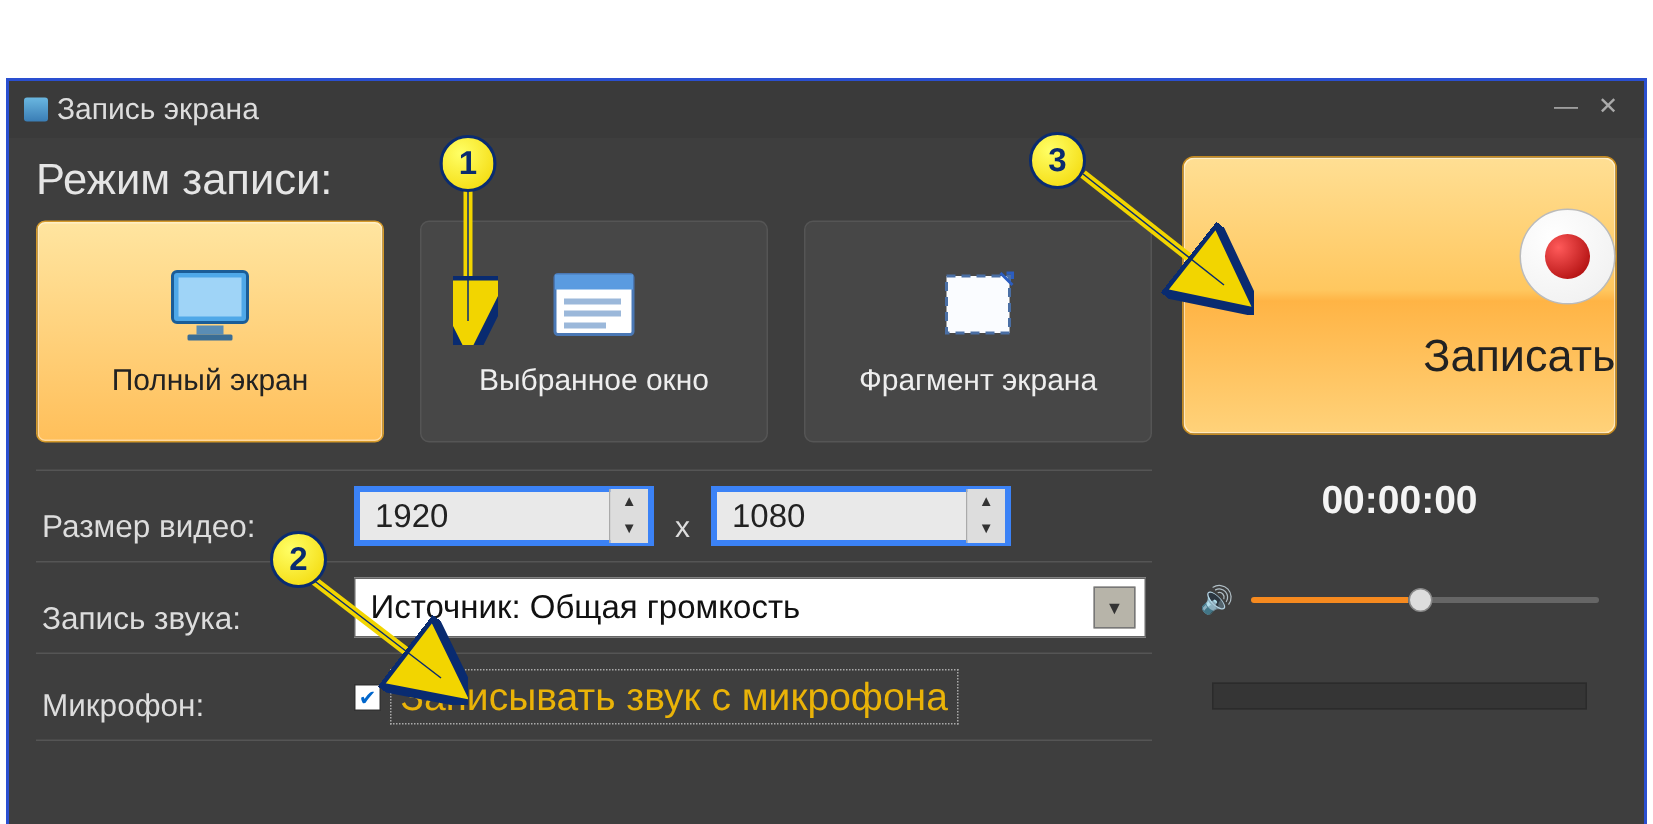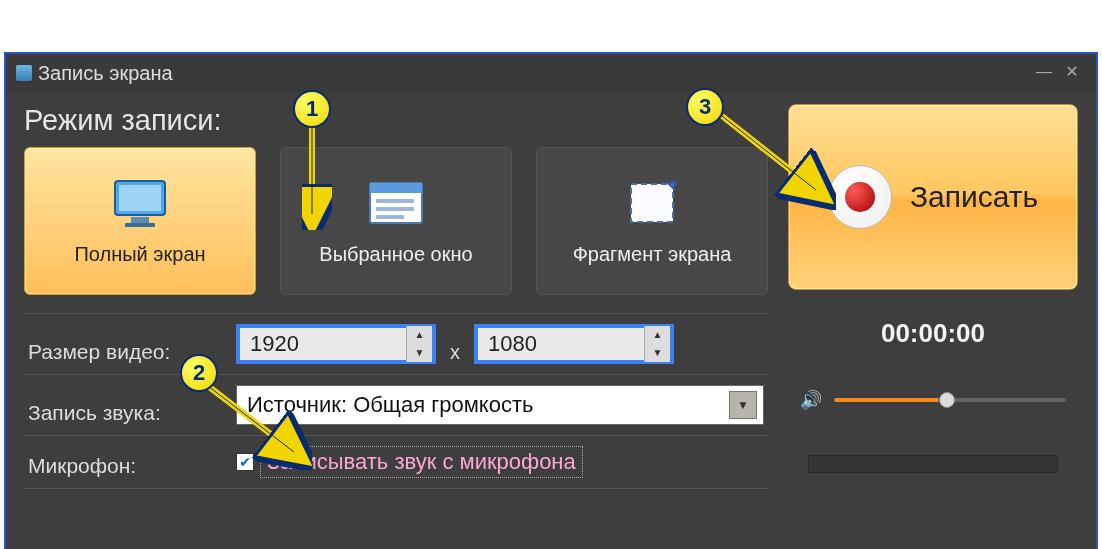--- a/index.html
+++ b/index.html
@@ -79,22 +79,22 @@
   .mode-icon {
     width: 62px; height: 52px;
     display:flex; align-items:center; justify-content:center;
   }
   .record-btn {
     width: 100%;
     height: 186px;
     border-radius: 8px;
     background: linear-gradient(#ffdf94,#ffc75f 48%,#ffb445 52%,#ffd27a);
     border: 1px solid #c58a20;
-    display:flex; flex-direction:row;
-    align-items:center; justify-content:center;
+    display:flex; flex-direction:column;
+    align-items:flex-end; justify-content:center;
     gap: 18px;
     color:#222; font-size:30px;
     cursor:pointer;
     box-shadow: inset 0 0 0 1px rgba(255,255,255,0.5);
   }
   .record-circle {
     width: 64px; height: 64px;
     background: radial-gradient(circle at 35% 30%, #fff, #eee);
     border-radius: 50%;
     border:1px solid #bbb;
@@ -158,21 +158,21 @@
     display:flex;align-items:center;justify-content:center;
     color:#333; font-size:12px;
   }
   .checkbox {
     width:18px;height:18px; background:#fff; border:1px solid #333;
     display:inline-flex;align-items:center;justify-content:center;
     color:#0066cc; font-size:14px;
   }
   .mic-label {
     border:1px dotted #aaa; padding:2px 6px;
-    color:#f9a8d4; font-size:22px;
+    color:#eab308; font-size:26px;
   }
   .levelmeter {
     width:250px; height:18px; border:1px solid #2b2b2b;
     background:#353535;
   }
   .callout {
     position:absolute;
     width:38px;height:38px;border-radius:50%;
     background: radial-gradient(circle at 35% 30%, #ffff66, #f2d500);
     border:2px solid #092b70;

